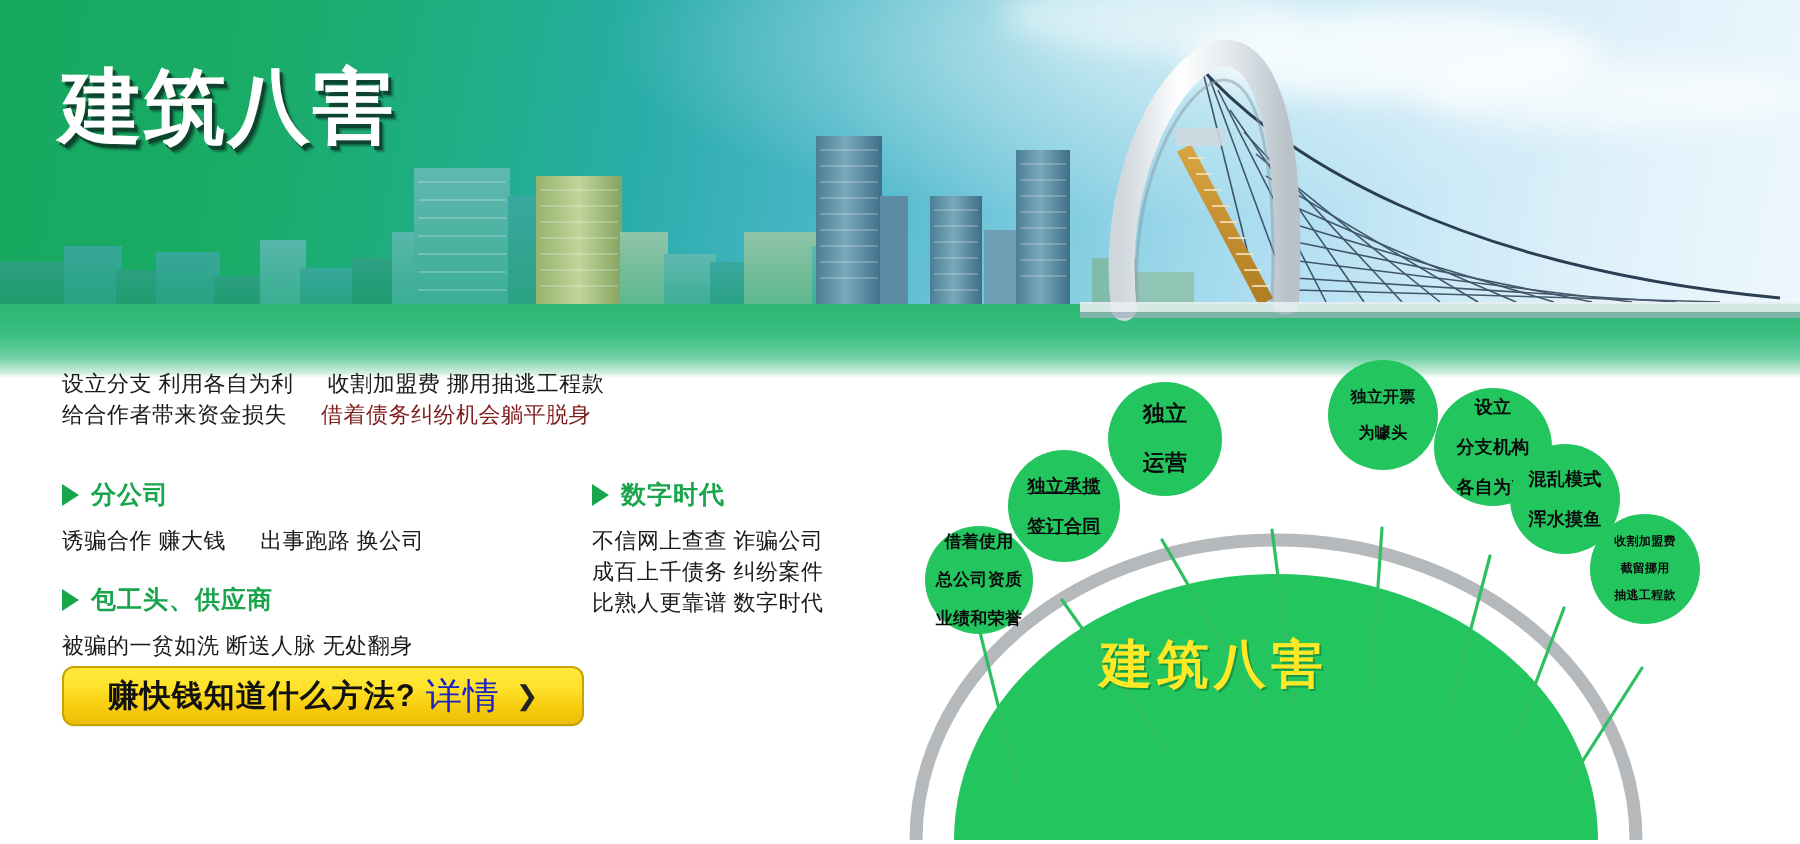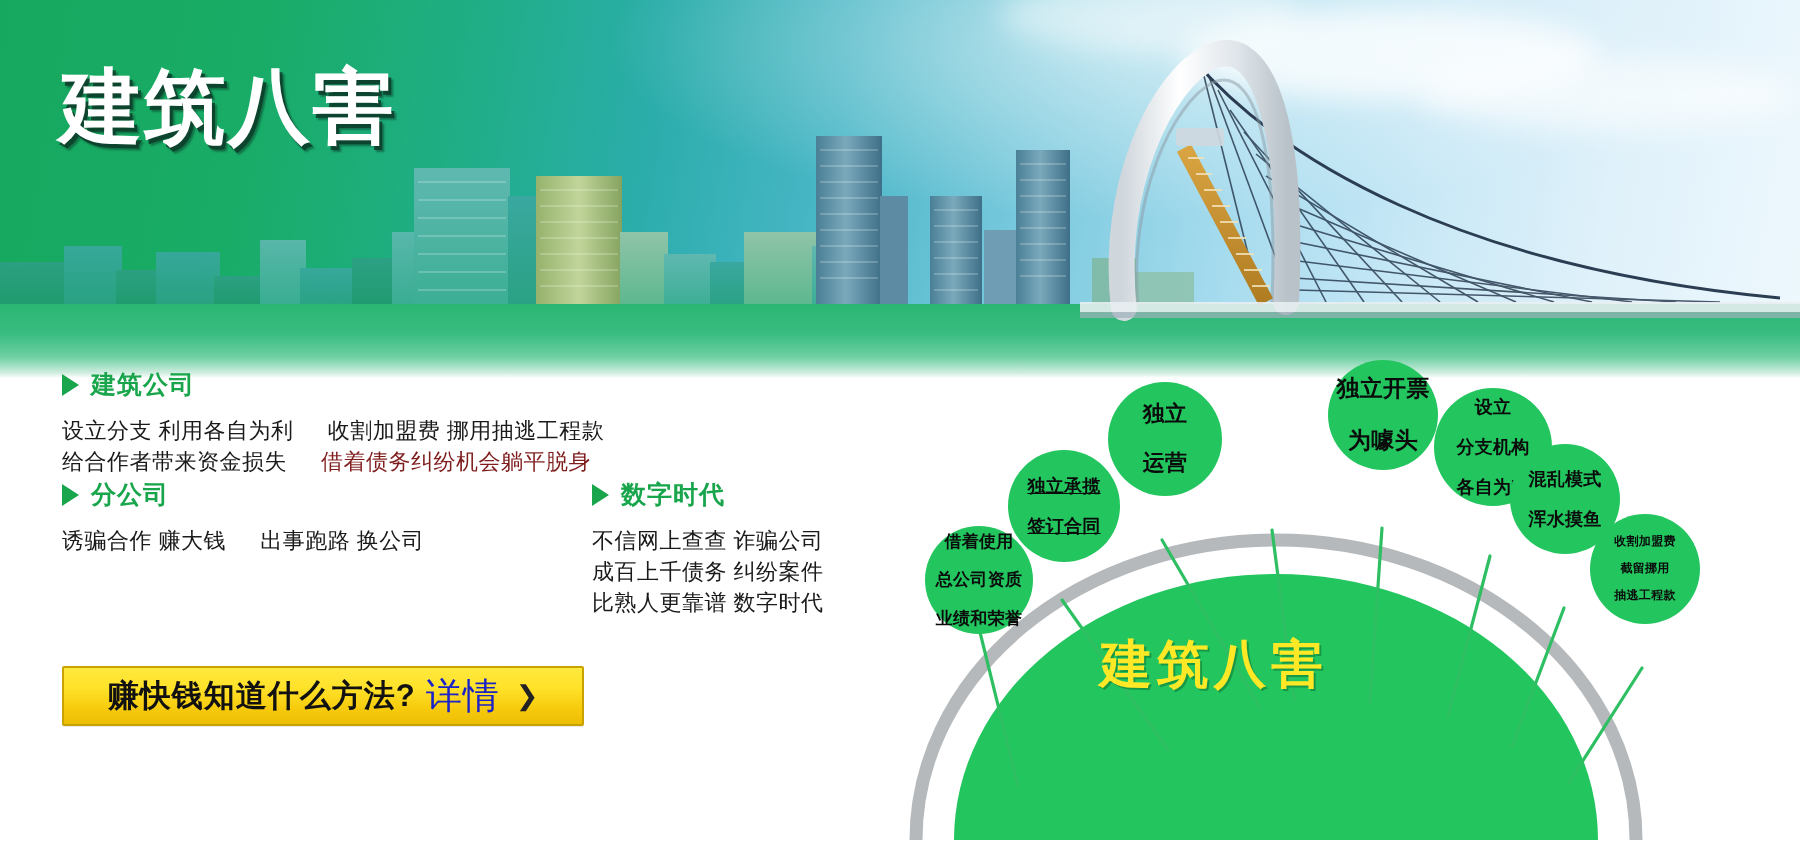--- a/index.html
+++ b/index.html
@@ -57,21 +57,21 @@
   .sp2 { display:inline-block; width:34px; }
 
   #sec-company { top:-10px; }
   #sec-branch  { top:100px; }
   #sec-contractor { top:205px; }
   #sec-digital { left:592px; top:100px; }
 
   
   .cta {
     position:absolute; left:62px; top:288px; width:522px; height:60px;
-    border-radius:2px;
+    border-radius:12px;
     background:linear-gradient(180deg,#ffe93d 0%, #ffe22a 35%, #f6c90b 75%, #ecbf07 100%);
     border:2px solid #c9a200;
     display:flex; align-items:center; justify-content:center; gap:10px;
     box-shadow:0 1px 0 rgba(0,0,0,.08);
   }
   .cta-text { font-size:31px; font-weight:bold; color:#111; letter-spacing:1px; }
   .cta-link { font-size:36px; font-weight:normal; color:#1a23c8; letter-spacing:1px; }
   .cta-arrow { font-size:27px; color:#222; font-weight:bold; margin-left:6px; }
 
   
@@ -228,42 +228,45 @@
     <div class="hero-base"></div>
 
     <div class="hero-title">
       <div class="l2">建筑八害</div>
     </div>
   </div>
 
   <div class="content">
 
     <div class="sec" id="sec-company">
-      <div class="sec-head">
-        <div class="tri"></div>
-        <div class="sec-title">建筑公司</div>
-      </div>
       <div class="sec-line">
         <span>设立分支  利用各自为利</span><span class="sp2"></span><span>收割加盟费  挪用抽逃工程款</span>
       </div>
       <div class="sec-line">
         <span>给合作者带来资金损失</span><span class="sp2"></span><span class="g">借着债务纠纷机会躺平脱身</span>
       </div>
     </div>
 
     <div class="sec" id="sec-branch">
       <div class="sec-head">
         <div class="tri"></div>
         <div class="sec-title">分公司</div>
       </div>
       <div class="sec-line">
         <span>诱骗合作 赚大钱</span><span class="sp2"></span><span>出事跑路 换公司</span>
       </div>
     </div>
 
+    <div class="sec" id="sec-contractor">
+      <div class="sec-head">
+        <div class="tri"></div>
+        <div class="sec-title">包工头、供应商</div>
+      </div>
+      <div class="sec-line">被骗的一贫如洗  断送人脉  无处翻身</div>
+    </div>
 
     <div class="sec" id="sec-digital">
       <div class="sec-head">
         <div class="tri"></div>
         <div class="sec-title">数字时代</div>
       </div>
       <div class="sec-line">不信网上查查 诈骗公司</div>
       <div class="sec-line">成百上千债务 纠纷案件</div>
       <div class="sec-line">比熟人更靠谱 数字时代</div>
     </div>
@@ -312,21 +315,21 @@
     </div>
 
     <div class="bubble" style="left:208px; top:4px; width:114px; height:114px; font-size:22px;">
       <span>
         <span>独立</span><br>
         <span>运营</span>
       </span>
     </div>
 
 
-    <div class="bubble" style="left:428px; top:-18px; width:110px; height:110px; font-size:23px;text-align:center;">
+    <div class="bubble" style="left:428px; top:-18px; width:110px; height:110px; font-size:16px;text-align:center;">
       <span>
         <span>独立开票</span><br>
         <span>为噱头</span>
       </span>
     </div>
 
     <div class="bubble" style="left:534px; top:10px; width:118px; height:118px; font-size:18px;">
       <span>
         <span>设立</span><br>
         <span>分支机构</span><br>

